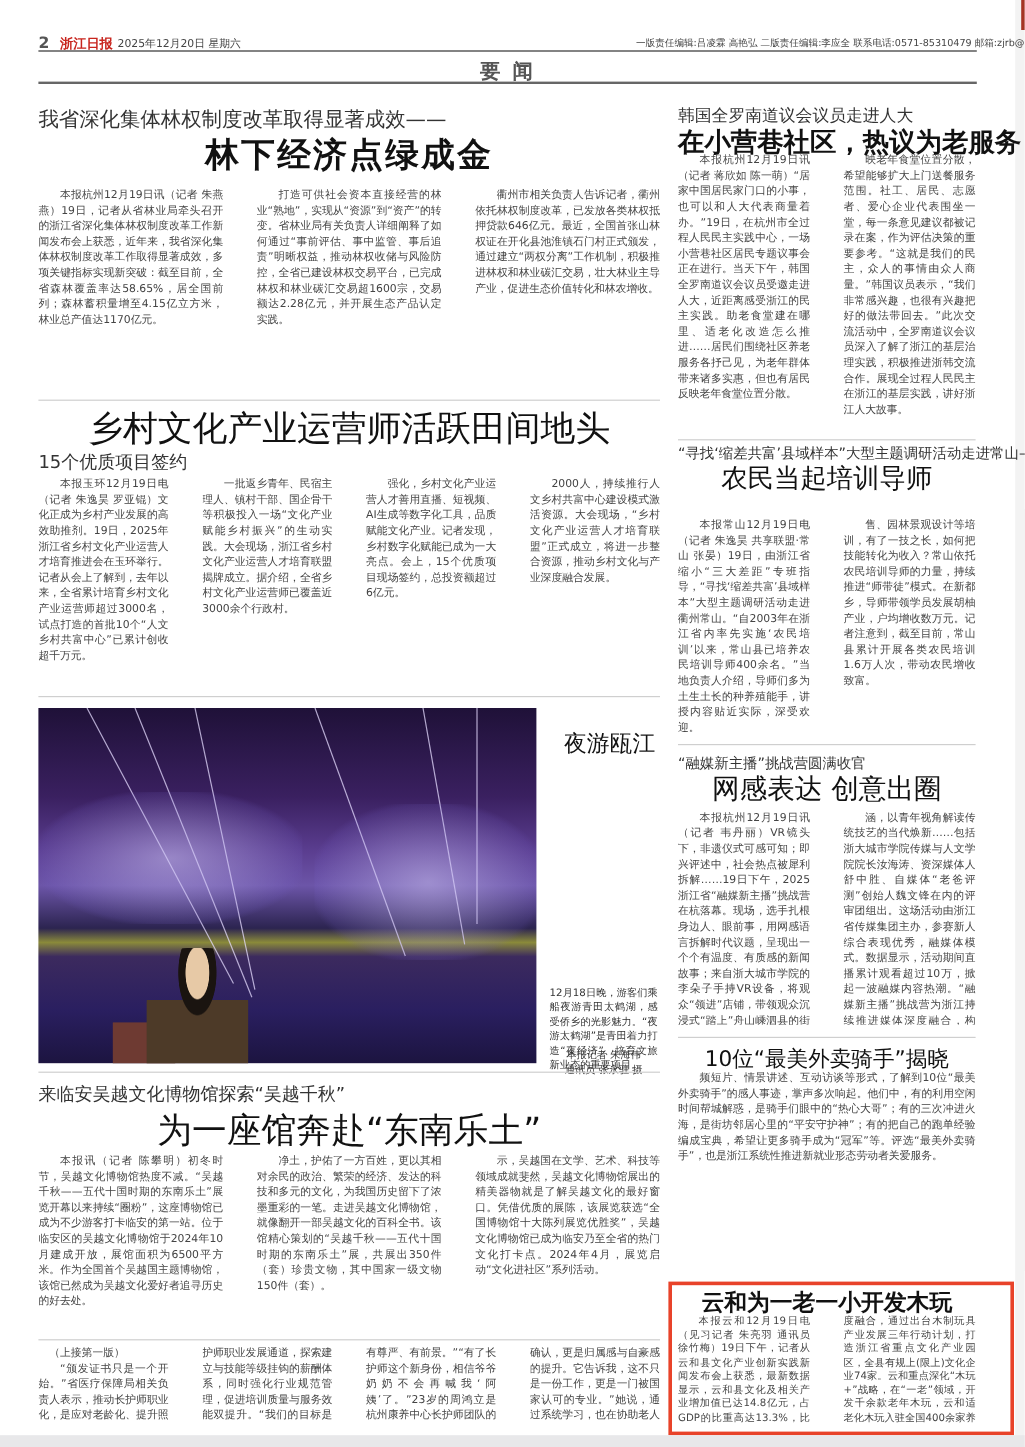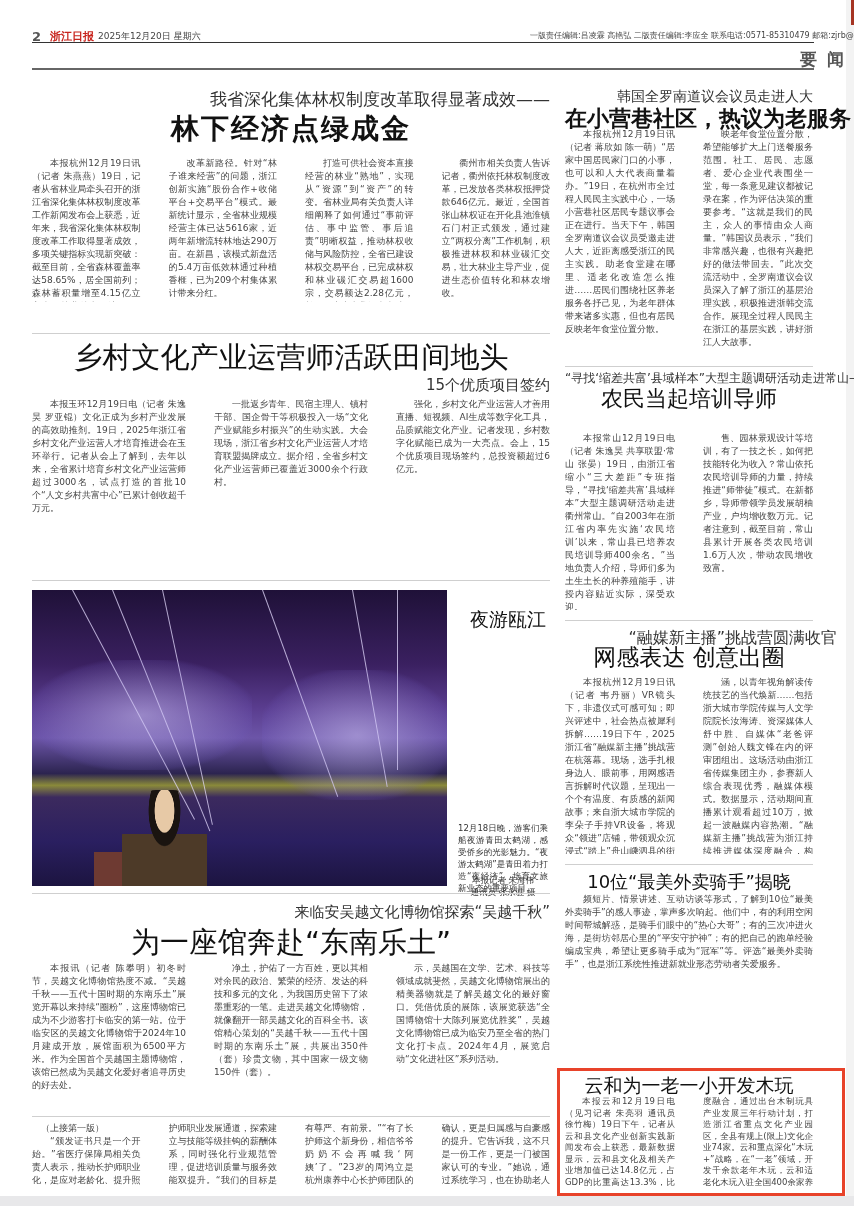--- a/index.html
+++ b/index.html
@@ -5,22 +5,22 @@
 *{box-sizing:border-box;margin:0;padding:0}
 html,body{width:854px;height:1206px;overflow:hidden;background:#fff}
 body{position:relative;font-family:"DejaVu Sans",sans-serif;color:#222}
 .abs{position:absolute}
 .rule{position:absolute;height:1px;background:#333}
 .hr-thin{position:absolute;height:1px;background:#cfcfcf}
 .masthead-num{left:32px;top:29px;font-size:13px;font-weight:bold;color:#555}
 .masthead-logo{left:50px;top:29px;font-size:11px;color:#c8251e;font-family:"DejaVu Serif",serif;font-weight:bold}
 .masthead-date{left:98px;top:30px;font-size:9px;color:#444}
 .masthead-right{left:530px;top:30px;font-size:8px;color:#444;white-space:nowrap}
-.section{left:0;width:854px;top:48px;text-align:right;font-size:17px;font-weight:bold;color:#555;letter-spacing:10px}
-.kicker{position:absolute;text-align:right;color:#333;white-space:nowrap}
+.section{left:0;width:854px;top:48px;text-align:center;font-size:17px;font-weight:bold;color:#555;letter-spacing:10px}
+.kicker{position:absolute;text-align:left;color:#333;white-space:nowrap}
 .headline{position:absolute;text-align:center;font-weight:bold;color:#111;white-space:nowrap}
 .body-cols{position:absolute;display:flex;gap:28px}
 .col{flex:1;font-size:9px;line-height:13px;color:#444;text-align:justify;overflow:hidden}
 .col p{text-indent:2em}
 .photo{position:absolute;overflow:hidden;background:linear-gradient(180deg,#1f1138 0%,#3a2060 25%,#5a3d8f 40%,#6c55a8 50%,#2c2450 62%,#8a8a3a 66%,#3c2a5e 70%,#2a1f60 85%,#1c1440 100%)}
 .photo .beam{position:absolute;width:1px;background:rgba(230,220,255,.75);transform-origin:top}
 .photo .cliff{position:absolute;background:radial-gradient(ellipse at center,rgba(200,190,240,.55),rgba(120,100,200,.15) 70%,transparent 75%)}
 .photo .person{position:absolute;left:90px;top:200px;width:85px;height:115px;background:radial-gradient(ellipse at 50% 18%,#e7c9a6 0 16%,#1a1410 17% 26%,transparent 27%),linear-gradient(180deg,transparent 0 38%,#4d3a28 38% 100%);border-radius:40% 40% 0 0}
 .photo .seat{position:absolute;left:62px;top:262px;width:52px;height:52px;background:#6e3a32}
 .photo-title{left:470px;top:607px;font-size:19px;font-weight:normal;color:#111}
@@ -45,23 +45,20 @@
 <div class="abs section">要闻</div>
 <div class="rule" style="left:32px;top:68px;width:782px;height:2px;background:#666"></div>
 
 <div class="kicker" style="left:32px;width:518px;top:88px;font-size:17px">我省深化集体林权制度改革取得显著成效——</div>
 <div class="headline" style="left:32px;width:518px;top:110px;font-size:28px;letter-spacing:2px">林下经济点绿成金</div>
 <div class="body-cols" style="left:32px;top:157px;width:518px;height:145px">
   <div class="col">
       <p>本报杭州12月19日讯（记者 朱燕燕）19日，记者从省林业局牵头召开的浙江省深化集体林权制度改革工作新闻发布会上获悉，近年来，我省深化集体林权制度改革工作取得显著成效，多项关键指标实现新突破：截至目前，全省森林覆盖率达58.65%，居全国前列；森林蓄积量增至4.15亿立方米，林业总产值达1170亿元。</p>
     </div>
   <div class="col">
-      <p>改革新路径。针对“林子谁来经营”的问题，浙江创新实施“股份合作+收储平台+交易平台”模式。最新统计显示，全省林业规模经营主体已达5616家，近两年新增流转林地达290万亩。在新昌，该模式新盘活的5.4万亩低效林通过种植香榧，已为209个村集体累计带来分红。</p>
-    </div>
-  <div class="col">
       <p>打造可供社会资本直接经营的林业“熟地”，实现从“资源”到“资产”的转变。省林业局有关负责人详细阐释了如何通过“事前评估、事中监管、事后追责”明晰权益，推动林权收储与风险防控，全省已建设林权交易平台，已完成林权和林业碳汇交易超1600宗，交易额达2.28亿元，并开展生态产品认定实践。</p>
     </div>
   <div class="col">
       <p>衢州市相关负责人告诉记者，衢州依托林权制度改革，已发放各类林权抵押贷款646亿元。最近，全国首张山林权证在开化县池淮镇石门村正式颁发，通过建立“两权分离”工作机制，积极推进林权和林业碳汇交易，壮大林业主导产业，促进生态价值转化和林农增收。</p>
     </div>
 </div>
 <div class="hr-thin" style="left:32px;top:333px;width:518px"></div>
 
 <div class="kicker" style="left:565px;width:248px;top:88px;font-size:14px">韩国全罗南道议会议员走进人大</div>
 <div class="headline" style="left:565px;width:248px;top:104px;font-size:22px">在小营巷社区，热议为老服务</div>
@@ -79,20 +76,23 @@
 <div class="kicker" style="left:32px;width:518px;top:376px;font-size:15px">15个优质项目签约</div>
 <div class="body-cols" style="left:32px;top:398px;width:518px;height:168px">
   <div class="col">
       <p>本报玉环12月19日电（记者 朱逸昊 罗亚锟）文化正成为乡村产业发展的高效助推剂。19日，2025年浙江省乡村文化产业运营人才培育推进会在玉环举行。记者从会上了解到，去年以来，全省累计培育乡村文化产业运营师超过3000名，试点打造的首批10个“人文乡村共富中心”已累计创收超千万元。</p>
     </div>
   <div class="col">
       <p>一批返乡青年、民宿主理人、镇村干部、国企骨干等积极投入一场“文化产业赋能乡村振兴”的生动实践。大会现场，浙江省乡村文化产业运营人才培育联盟揭牌成立。据介绍，全省乡村文化产业运营师已覆盖近3000余个行政村。</p>
     </div>
   <div class="col">
       <p>强化，乡村文化产业运营人才善用直播、短视频、AI生成等数字化工具，品质赋能文化产业。记者发现，乡村数字化赋能已成为一大亮点。会上，15个优质项目现场签约，总投资额超过6亿元。</p>
+    </div>
+  <div class="col">
+      <p>2000人，持续推行人文乡村共富中心建设模式激活资源。大会现场，“乡村文化产业运营人才培育联盟”正式成立，将进一步整合资源，推动乡村文化与产业深度融合发展。</p>
     </div>
 </div>
 <div class="hr-thin" style="left:32px;top:580px;width:518px"></div>
 
 <div class="kicker" style="left:565px;width:248px;top:370px;font-size:12px">“寻找‘缩差共富’县域样本”大型主题调研活动走进常山——</div>
 <div class="headline" style="left:565px;width:248px;top:384px;font-size:22px;font-weight:normal">农民当起培训导师</div>
 <div class="body-cols" style="left:565px;top:432px;width:248px;height:178px">
   <div class="col">
       <p>本报常山12月19日电（记者 朱逸昊 共享联盟·常山 张晏）19日，由浙江省缩小“三大差距”专班指导，“寻找‘缩差共富’县域样本”大型主题调研活动走进衢州常山。“自2003年在浙江省内率先实施‘农民培训’以来，常山县已培养农民培训导师400余名。”当地负责人介绍，导师们多为土生土长的种养殖能手，讲授内容贴近实际，深受欢迎。</p>
     </div>
@@ -115,21 +115,21 @@
   <div class="person"></div>
 </div>
 <div class="abs photo-title">夜游瓯江</div>
 <div class="abs caption">12月18日晚，游客们乘船夜游青田太鹤湖，感受侨乡的光影魅力。“夜游太鹤湖”是青田着力打造“夜经济”、培育文旅新业态的重要项目。</div>
 <div class="abs credit" style="top:874px">
   <div>本报记者 朱海伟</div>
   <div>通讯员 张永驻 摄</div>
 </div>
 <div class="hr-thin" style="left:32px;top:893px;width:518px"></div>
 
-<div class="kicker" style="left:589px;width:248px;top:628px;font-size:16px">“融媒新主播”挑战营圆满收官</div>
+<div class="kicker" style="left:565px;width:248px;top:628px;font-size:12px">“融媒新主播”挑战营圆满收官</div>
 <div class="headline" style="left:565px;width:248px;top:642px;font-size:23px;font-weight:normal">网感表达 创意出圈</div>
 <div class="body-cols" style="left:565px;top:676px;width:248px;height:178px">
   <div class="col">
       <p>本报杭州12月19日讯（记者 韦丹丽）VR镜头下，非遗仪式可感可知；即兴评述中，社会热点被犀利拆解……19日下午，2025浙江省“融媒新主播”挑战营在杭落幕。现场，选手扎根身边人、眼前事，用网感语言拆解时代议题，呈现出一个个有温度、有质感的新闻故事；来自浙大城市学院的李朵子手持VR设备，将观众“领进”店铺，带领观众沉浸式“踏上”舟山嵊泗县的街巷，全网观看人次突破30万。</p>
     </div>
   <div class="col">
       <p>涵，以青年视角解读传统技艺的当代焕新……包括浙大城市学院传媒与人文学院院长汝海涛、资深媒体人舒中胜、自媒体“老爸评测”创始人魏文锋在内的评审团组出。这场活动由浙江省传媒集团主办，参赛新人综合表现优秀，融媒体模式。数据显示，活动期间直播累计观看超过10万，掀起一波融媒内容热潮。“融媒新主播”挑战营为浙江持续推进媒体深度融合，构建“融媒一张网”战略布局注入新动能。</p>
     </div>
 </div>
 <div class="hr-thin" style="left:565px;top:864px;width:248px"></div>
@@ -166,21 +166,21 @@
     </div>
   <div class="col">
       <p style="text-indent:0">有尊严、有前景。”“有了长护师这个新身份，相信爷爷奶奶不会再喊我‘阿姨’了。”23岁的周鸿立是杭州康养中心长护师团队的一员，看着证书笑道，“证书带来的是职业身份的</p>
     </div>
   <div class="col">
       <p style="text-indent:0">确认，更是归属感与自豪感的提升。它告诉我，这不只是一份工作，更是一门被国家认可的专业。”她说，通过系统学习，也在协助老人起身、开展康复训练时更有章法，“家属更安心，我也更有底气。”</p>
     </div>
 </div>
 
 <div class="highlight-box"></div>
-<div class="headline" style="left:565px;width:248px;top:1073px;font-size:19px;font-weight:normal">云和为一老一小开发木玩</div>
+<div class="headline" style="left:565px;width:248px;top:1073px;font-size:19px;font-weight:bold">云和为一老一小开发木玩</div>
 <div class="body-cols" style="left:565px;top:1096px;width:248px;height:90px">
   <div class="col" style="font-size:8.5px;line-height:11.5px">
       <p>本报云和12月19日电（见习记者 朱亮羽 通讯员 徐竹梅）19日下午，记者从云和县文化产业创新实践新闻发布会上获悉，最新数据显示，云和县文化及相关产业增加值已达14.8亿元，占GDP的比重高达13.3%，比例领先全省平均水平6.1个百分点。作为“木玩名城”，云和县紧扣“童话云和”定位，推动文化产业与城市发展深</p>
     </div>
   <div class="col" style="font-size:8.5px;line-height:11.5px">
       <p style="text-indent:0">度融合，通过出台木制玩具产业发展三年行动计划，打造浙江省重点文化产业园区，全县有规上(限上)文化企业74家。云和重点深化“木玩+”战略，在“一老”领域，开发千余款老年木玩，云和适老化木玩入驻全国400余家养老机构；在“一小”领域，打造“云和木玩游戏”特色课程，课程与产品覆盖全国约5万所幼儿园。</p>
     </div>
 </div>
 
 <div class="bottom-bar"></div>

